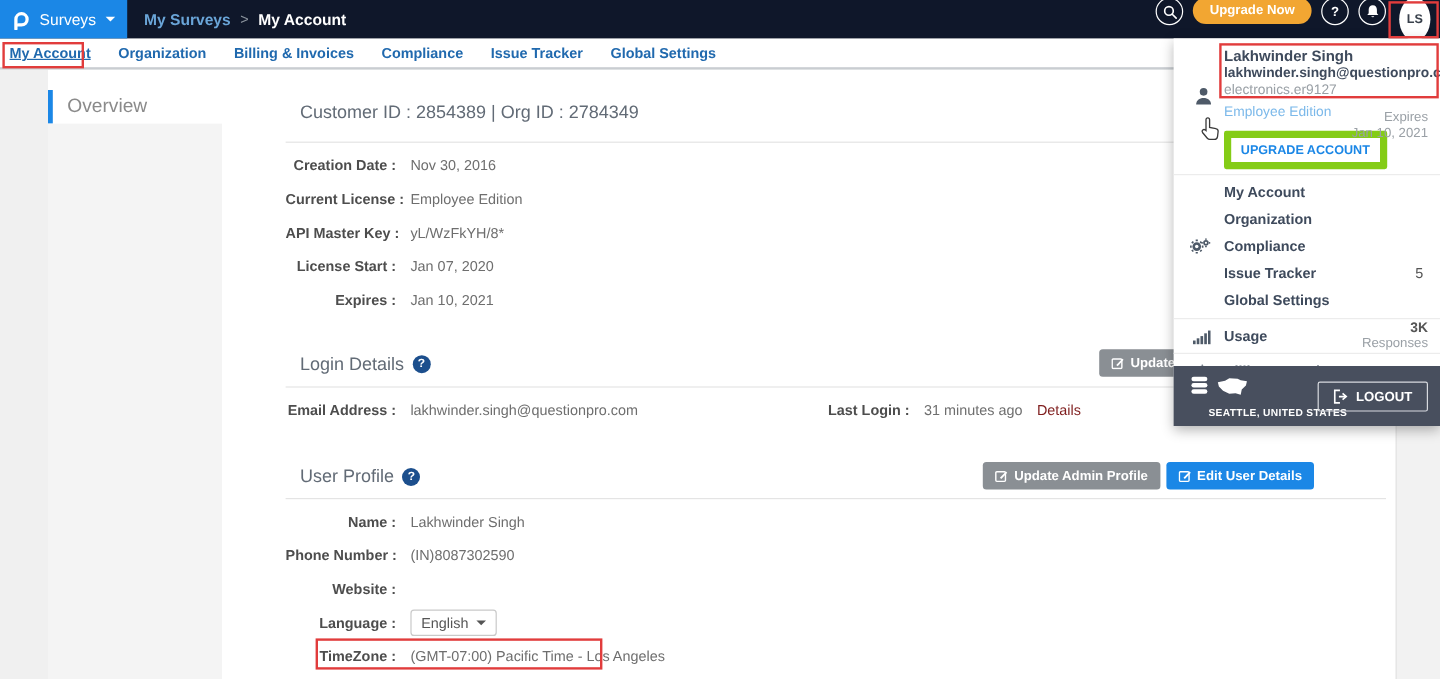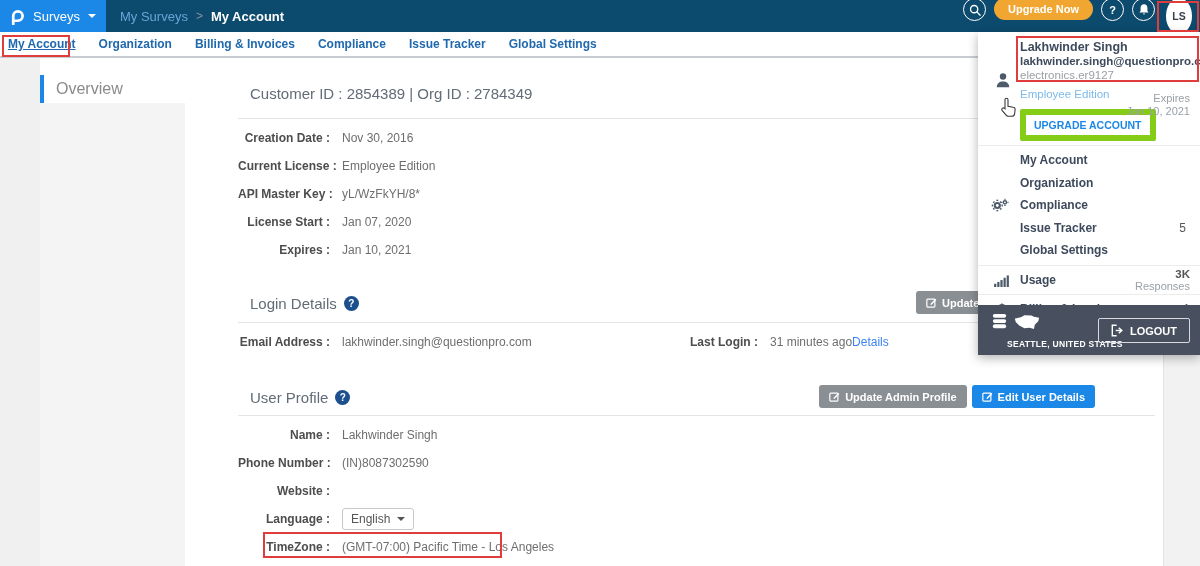--- a/index.html
+++ b/index.html
@@ -1,25 +1,25 @@
 <!DOCTYPE html>
 <html><head>
 <meta charset="utf-8">
 <style>
   * { margin:0; padding:0; box-sizing:border-box; }
   html,body { background:#fff; }
   body { font-family:"Liberation Sans", sans-serif; }
   .screen { position:relative; width:1200px; height:566px; background:#fff; overflow:hidden; }
 
   
-  .topbar { position:absolute; top:0; left:0; right:0; height:32px; background:#0c4a6e; display:flex; align-items:center; z-index:10; }
+  .topbar { position:absolute; top:0; left:0; right:0; height:32px; background:#0f172a; display:flex; align-items:center; z-index:10; }
   .brand { width:106px; height:32px; background:#1b87e6; color:#fff; display:flex; align-items:center; gap:7px; padding:0 9px; font-size:13px; cursor:pointer; }
   .caret-down { width:0; height:0; border-left:4px solid transparent; border-right:4px solid transparent; border-top:4px solid #fff; margin-left:1px; }
   .crumbs { margin-left:14px; font-size:13px; display:flex; align-items:center; gap:8px; }
-  .crumb-link { color:#6aa5d8; cursor:pointer; }
+  .crumb-link { color:#6aa5d8; cursor:pointer;font-weight:bold; }
   .crumb-sep { color:#8a929c; font-size:12px; }
   .crumb-cur { color:#fff; font-weight:bold; }
   .topbar-right { margin-left:auto; display:flex; align-items:flex-start; gap:8px; padding-right:8px; }
   .icon-circle { width:23px; height:23px; border:1.5px solid #fff; border-radius:50%; display:flex; align-items:center; justify-content:center; color:#fff; font-size:11px; font-weight:bold; background:transparent; cursor:pointer; }
   .upgrade-btn { background:#f2a632; color:#fff; font-size:11px; font-weight:bold; border:none; border-radius:11px; padding:5px 14px; cursor:pointer; }
   .avatar { width:26px; height:36px; background:#fff; color:#39414c; border-radius:50%; display:flex; align-items:center; justify-content:center; font-size:10.5px; font-weight:bold; margin-left:3px; cursor:pointer; }
 
   
   .tabs { position:absolute; top:32px; left:0; right:0; height:26px; background:#fff; border-bottom:2px solid #c9cdd1; display:flex; align-items:center; gap:23px; padding-left:8px; z-index:5; }
   .tab { font-size:12px; font-weight:bold; color:#2069ae; cursor:pointer; white-space:nowrap; }
@@ -38,21 +38,21 @@
   .sec1 { top:26px; } .sec2 { top:236px; } .sec3 { top:330px; }
   .sec-head { display:flex; align-items:center; gap:7px; font-size:15px; color:#626b76; padding-left:12px; height:18px; position:relative; }
   .help-icon { width:15px; height:15px; border-radius:50%; background:#1c4f8d; color:#fff; font-size:10px; font-weight:bold; display:flex; align-items:center; justify-content:center; cursor:pointer; }
   .divider { height:1px; background:#e4e4e4; }
   .sec1 .divider { margin-top:16px; } .sec2 .divider { margin-top:10px; } .sec3 .divider { margin-top:9px; }
   .rows { margin-top:5px; }
   .frow { display:flex; align-items:center; height:28px; font-size:12px; position:relative; }
   .lbl { width:92px; text-align:right; font-weight:bold; color:#4d4d4d; flex:none; white-space:nowrap; }
   .val { margin-left:12px; color:#6e6e6e; white-space:nowrap; }
   .last-login { position:absolute; left:452px; top:0; height:28px; display:flex; align-items:center; font-size:12px; }
-  .link { color:#3b82f6; cursor:pointer; }
+  .link { color:#7f1d1d; margin-left:12px; cursor:pointer; }
   .btn { display:inline-flex; align-items:center; gap:5px; height:23px; border:none; border-radius:3px; color:#fff; font-size:11px; font-weight:bold; padding:0 10px; cursor:pointer; white-space:nowrap; }
   .btn-gray { background:#8a8f94; }
   .btn-blue { background:#1b87e6; }
   .update-em { position:absolute; left:678px; top:-3px; width:120px; justify-content:flex-start; }
   .head-btns { position:absolute; right:60px; top:-3px; display:flex; gap:5px; }
   .lang-btn { display:flex; align-items:center; gap:7px; border:1px solid #c9c9c9; border-radius:3px; padding:3px 8px; font-size:12px; color:#555; background:#fff; margin-left:12px; cursor:pointer; }
   .caret-dark { width:0; height:0; border-left:4px solid transparent; border-right:4px solid transparent; border-top:4px solid #555; }
 
   
   .panel { position:absolute; left:978px; top:32px; width:222px; height:323px; background:#fff; z-index:50; box-shadow:0 3px 10px rgba(0,0,0,0.3); }

